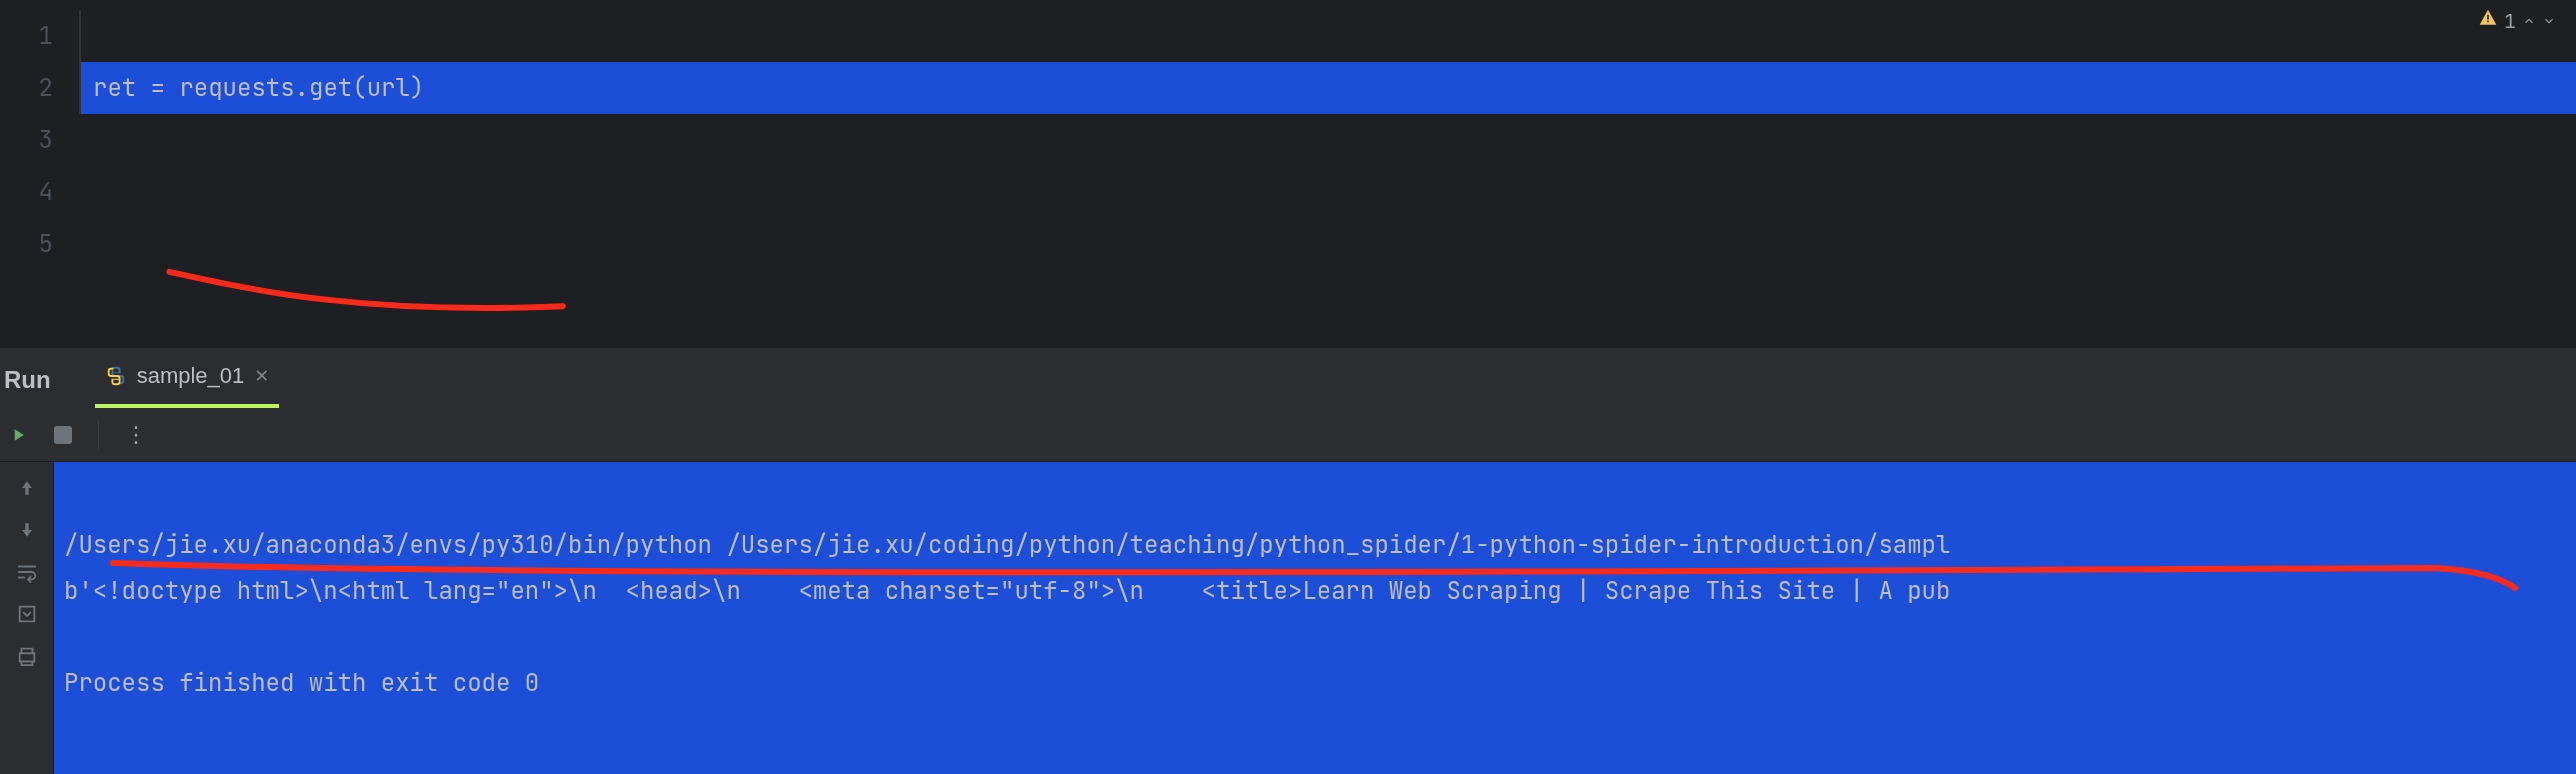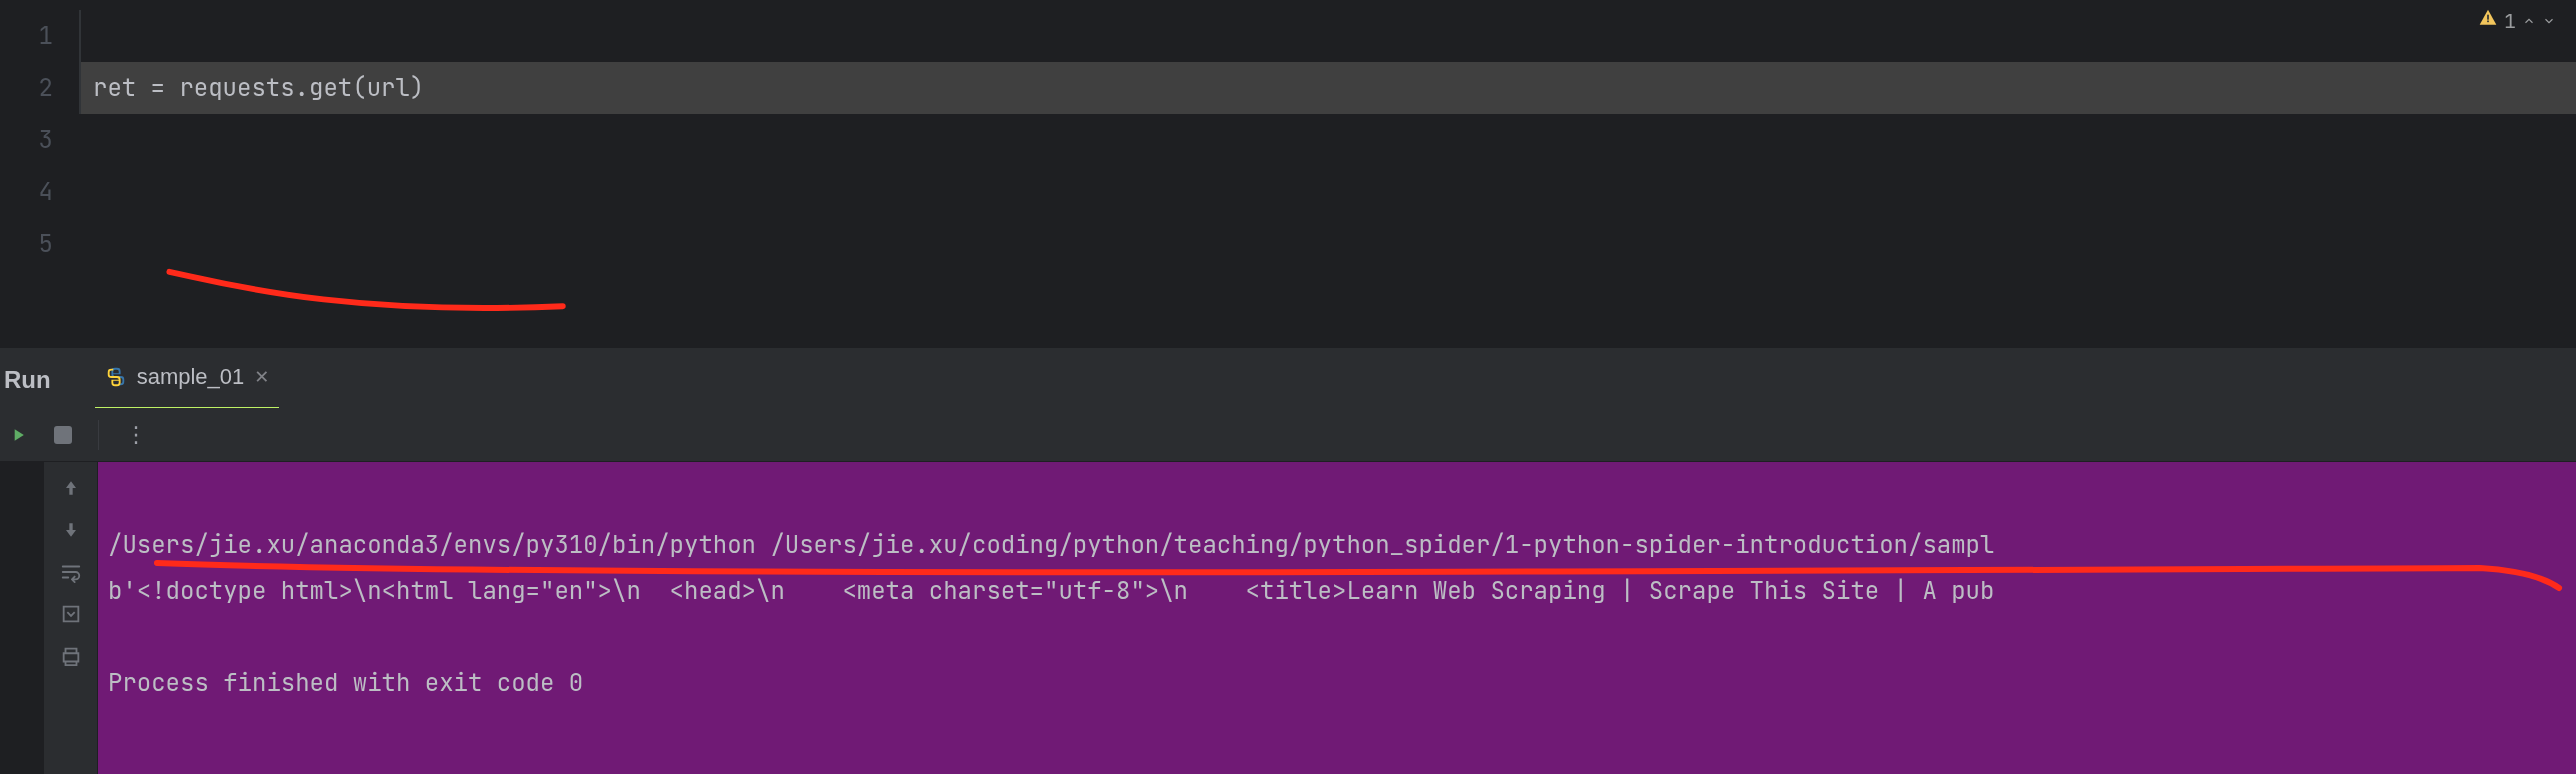--- a/index.html
+++ b/index.html
@@ -34,21 +34,21 @@
   .gutter div { height: 52px; }
   .code-area {
     flex: 1;
     padding-top: 10px;
     font-size: 24px;
     line-height: 52px;
     position: relative;
   }
   .code-line { height: 52px; white-space: pre; border-left: 2px solid #313438; padding-left: 12px;}
   .code-line.cur {
-    background: #404040;
+    background: #1d4ed8;
   }
   .kw-import { color: #cf8e6d; }
   .kw-module { color: #bcbec4; }
   .kw-var { color: #bcbec4; }
   .kw-op { color: #bcbec4; }
   .kw-str { color: #6aab73; }
   .kw-str-url { color: #6aab73; text-decoration: underline; }
   .kw-punc { color: #bcbec4; }
   .kw-builtin { color: #8888c6; font-style: italic;}
   .kw-attr { color: #bcbec4; }
@@ -92,21 +92,21 @@
     font-family: -apple-system, "Segoe UI", sans-serif;
   }
   .run-tab {
     display: flex;
     align-items: center;
     gap: 10px;
     padding: 0 10px 14px 10px;
     color: #bcbec4;
     font-size: 22px;
     font-family: -apple-system, "Segoe UI", sans-serif;
-    border-bottom: 1px solid #bef264;
+    border-bottom: 4px solid #bef264;
     height: 61px;
     box-sizing: border-box;
     padding-top: 14px;
   }
   .run-tab .py-icon {
     width: 22px; height: 22px;
   }
   .run-tab .close { color: #808287; font-size: 18px; }
 
   .run-toolbar {
@@ -121,23 +121,22 @@
   .tb-btn { color: #ced0d6; display:flex; align-items:center; }
   .tb-play { color: #5fad65; }
   .tb-stop {
      width:18px;height:18px;background:#6f737a;border-radius:3px;
   }
   .tb-sep { width:1px; height:30px; background:#393b40;}
   .tb-dots { color:#9da0a8; letter-spacing:2px; font-size:22px; line-height:0;}
 
   .run-body {
     display: flex;
-    background: #701a75;
+    background: #1d4ed8;
     height: calc(775px - 347px - 61px - 54px);
-    margin-left: 44px;
   }
   .run-gutter {
     width: 54px;
     display: flex;
     flex-direction: column;
     align-items: center;
     gap: 18px;
     padding-top: 14px;
     color: #6f737a;
     background:#2b2d30;

